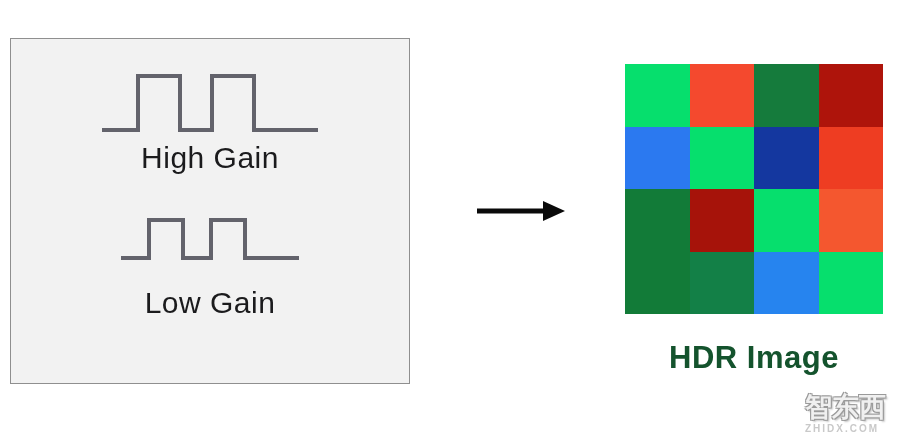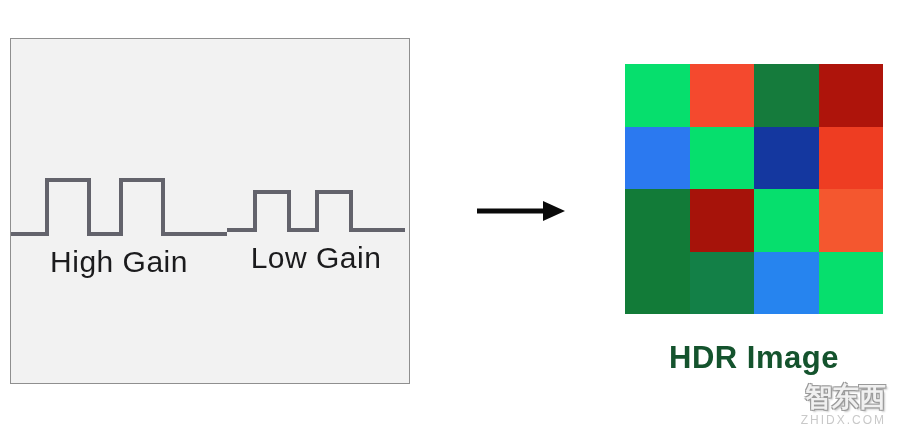--- a/index.html
+++ b/index.html
@@ -21,30 +21,30 @@
   .gain-panel {
     position: absolute;
     left: 10px;
     top: 38px;
     width: 400px;
     height: 346px;
     background: var(--panel-bg, #f2f2f2);
     border: 1.5px solid var(--panel-border, #8f8f8f);
     box-sizing: border-box;
     display: flex;
-    flex-direction: row;
+    flex-direction: column;
     align-items: center;
   }
   .gain-block {
     display: flex;
     flex-direction: column;
     align-items: center;
   }
   .gain-block.high { margin-top: 34px; }
-  .gain-block.low  { margin-top: 42px; }
+  .gain-block.low  { margin-top: 42px; gap: 17px; }
   .waveform {
     display: block;
   }
   .waveform polyline {
     fill: none;
     stroke: var(--waveform-stroke, #63636c);
     stroke-width: 4;
     stroke-linejoin: miter;
   }
   .gain-label {
@@ -86,44 +86,43 @@
     font-size: 31px;
     font-weight: 600;
     color: #14532d;
     letter-spacing: 0.5px;
   }
 
   
   .watermark {
     position: absolute;
     right: 14px;
-    bottom: 16px;
+    bottom: 8px;
     display: flex;
     flex-direction: column;
-    align-items: flex-end;
     line-height: 1;
     pointer-events: none;
   }
   .wm-main {
     font-size: 27px;
     font-weight: 700;
     color: #f0f0f0;
     text-shadow:
       1px 1px 0 #9a9a9a,
       -1px -1px 0 #9a9a9a,
       1px -1px 0 #9a9a9a,
       -1px 1px 0 #9a9a9a,
       2px 2px 2px rgba(0,0,0,0.25);
   }
   .wm-sub {
     margin-top: 3px;
-    font-size: 12px;
+    font-size: 10px;
     letter-spacing: 2px;
     color: #c9c9c9;
-    font-weight: 400;
+    font-weight: 700;
   }
 </style>
 </head>
 <body>
 
 <div class="canvas">
 
   <div class="gain-panel">
 
     <div class="gain-block high">

